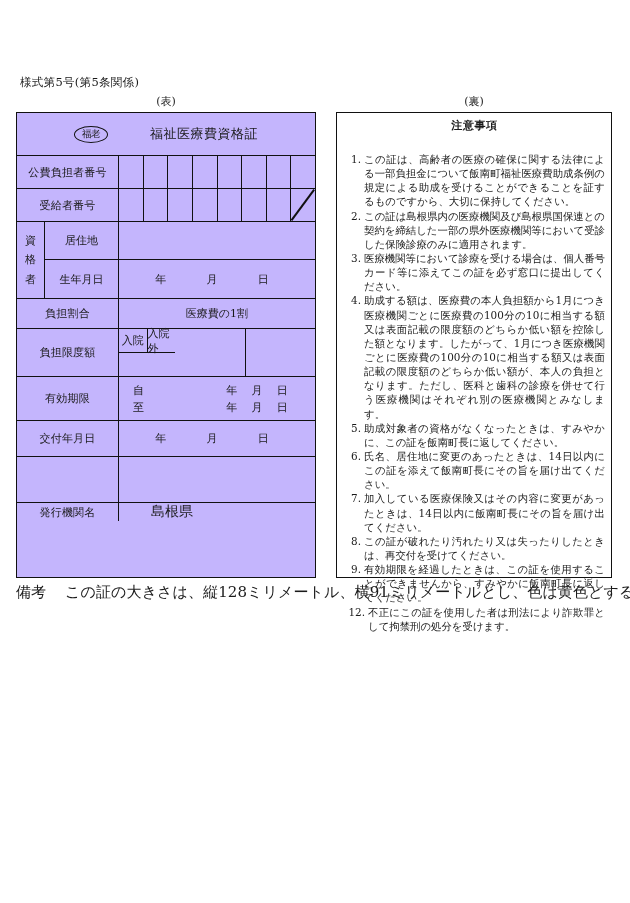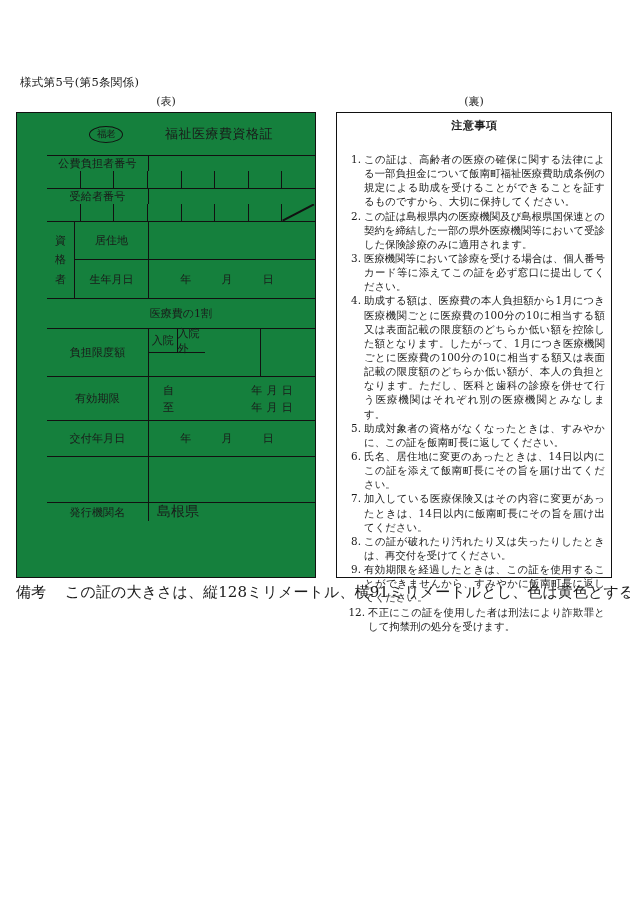--- a/index.html
+++ b/index.html
@@ -44,22 +44,21 @@
 
   
   .card-front {
     position: absolute;
     left: 16px;
     top: 112px;
     width: 300px;
     height: 466px;
     border: 1.6px solid #111;
     box-sizing: border-box;
-    background: #15803d;
-    padding-left: 30px;
+    background: #c4b5fd;
   }
   .cf-title {
     height: 42px;
     border-bottom: 1px solid #111;
     display: flex;
     align-items: center;
     justify-content: center;
     gap: 7px;
   }
   .badge {
@@ -97,21 +96,21 @@
     display: flex;
     align-items: center;
     justify-content: space-around;
     font-size: 11px;
     padding: 0 7px;
     letter-spacing: 0.2px;
   }
   .lbl span { display: inline-block; }
 
   
-  .numrow { height: 33px; flex-direction: column; }
+  .numrow { height: 33px; }
   .numcells {
     flex: 1;
     display: flex;
   }
   .numcell {
     flex: 1;
     border-right: 1px solid #111;
     box-sizing: border-box;
     position: relative;
   }
@@ -252,21 +251,21 @@
     display: flex;
     align-items: center;
     font-size: 11px;
   }
 
   
   .blank-row { height: 46px; }
   .blank-val { flex: 1; }
 
   
-  .org-row { flex: 1; }
+  .org-row { flex: 1; gap: 24px; }
   .org-val {
     flex: 1;
     display: flex;
     align-items: center;
     padding-left: 8px;
     font-size: 14px;
   }
 
   
   .card-back {
@@ -405,20 +404,23 @@
               <span>月</span>
               <span>日</span>
             </span>
           </div>
         </div>
 
       </div>
     </div>
 
     <div class="row ratio-row">
+      <div class="lbl">
+        <span>負担割合</span>
+      </div>
       <div class="ratio-val">医療費の1割</div>
     </div>
 
     <div class="row limit-row">
       <div class="lbl">
         <span>負担限度額</span>
       </div>
       <div class="limit-grid">
         <div class="limit-head">
           <div class="limit-cell">入院</div>

